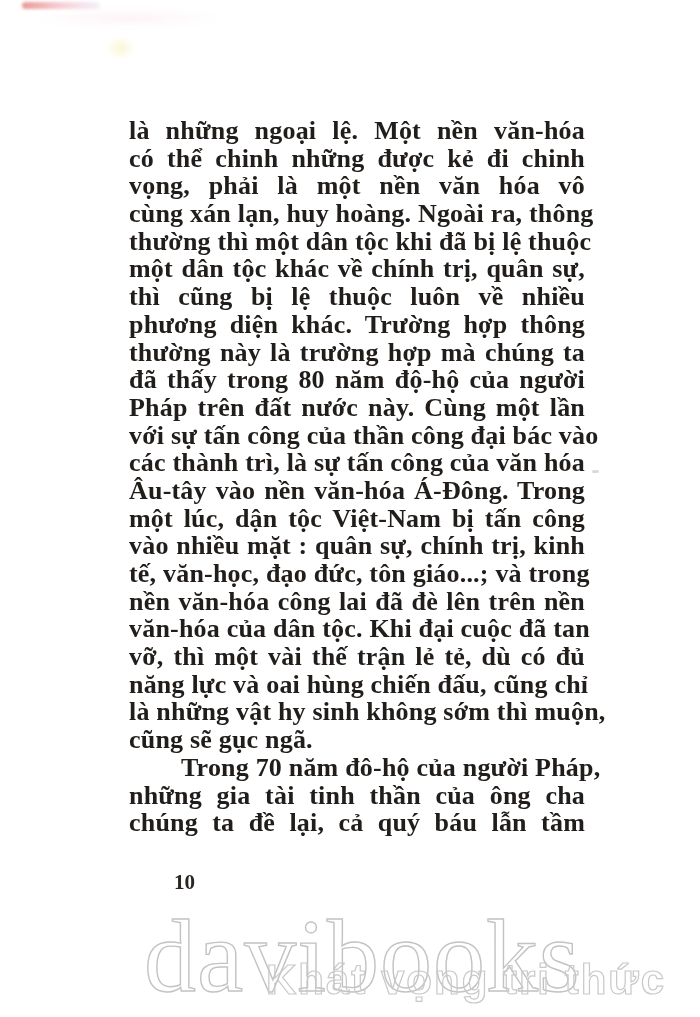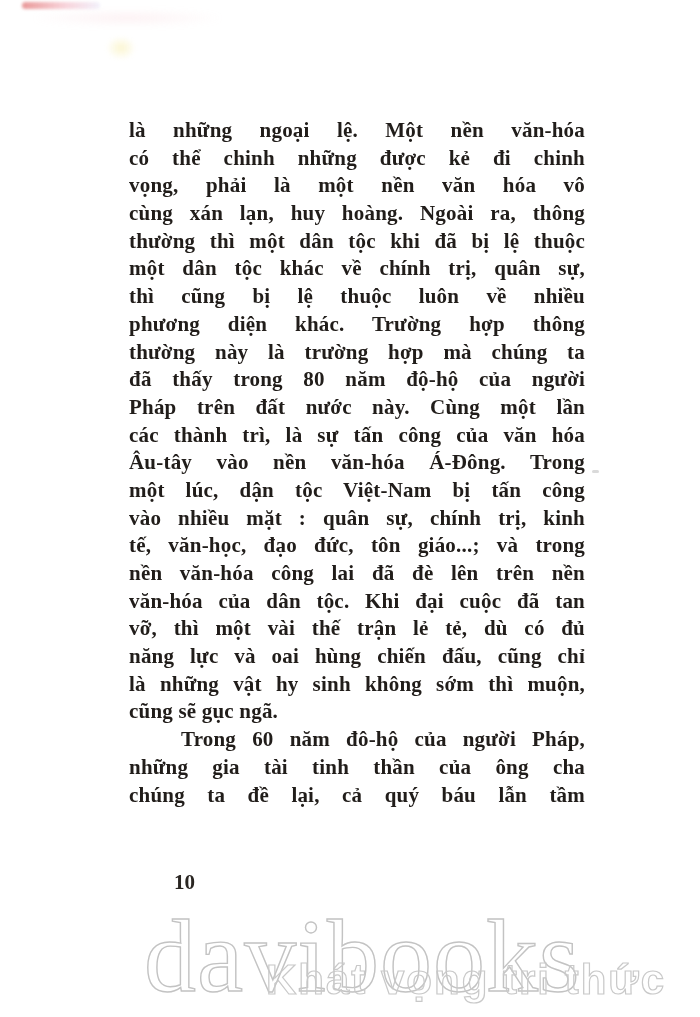--- a/index.html
+++ b/index.html
@@ -18,21 +18,21 @@
 
   
   .text-block {
     position: absolute;
     left: 129px;
     top: 117px;
     width: 456px;
     color: #211d1a;
     font-family: "Liberation Serif", "DejaVu Serif", serif;
     font-weight: 700;
-    font-size: 21px;
+    font-size: 26px;
   }
   .line {
     line-height: 27.7px;
     height: 27.7px;
     text-align: justify;
     text-align-last: justify;
     white-space: nowrap;
     letter-spacing: 0.2px;
   }
   .line.indent { padding-left: 52px; }
@@ -140,32 +140,33 @@
       <div class="line">có thể chinh những được kẻ đi chinh</div>
       <div class="line">vọng, phải là một nền văn hóa vô</div>
       <div class="line">cùng xán lạn, huy hoàng. Ngoài ra, thông</div>
       <div class="line">thường thì một dân tộc khi đã bị lệ thuộc</div>
       <div class="line">một dân tộc khác về chính trị, quân sự,</div>
       <div class="line">thì cũng bị lệ thuộc luôn về nhiều</div>
       <div class="line">phương diện khác. Trường hợp thông</div>
       <div class="line">thường này là trường hợp mà chúng ta</div>
       <div class="line">đã thấy trong 80 năm độ-hộ của người</div>
       <div class="line">Pháp trên đất nước này. Cùng một lần</div>
+      <div class="line">với sự tấn công của thần công đại bác vào</div>
       <div class="line">các thành trì, là sự tấn công của văn hóa</div>
       <div class="line">Âu-tây vào nền văn-hóa Á-Đông. Trong</div>
       <div class="line">một lúc, dận tộc Việt-Nam bị tấn công</div>
       <div class="line">vào nhiều mặt : quân sự, chính trị, kinh</div>
       <div class="line">tế, văn-học, đạo đức, tôn giáo...; và trong</div>
       <div class="line">nền văn-hóa công lai đã đè lên trên nền</div>
       <div class="line">văn-hóa của dân tộc. Khi đại cuộc đã tan</div>
       <div class="line">vỡ, thì một vài thế trận lẻ tẻ, dù có đủ</div>
       <div class="line">năng lực và oai hùng chiến đấu, cũng chỉ</div>
       <div class="line">là những vật hy sinh không sớm thì muộn,</div>
       <div class="line para-end">cũng sẽ gục ngã.</div>
-      <div class="line indent">Trong 60 năm đô-hộ của người Pháp,</div>
+      <div class="line indent">Trong 70 năm đô-hộ của người Pháp,</div>
       <div class="line">những gia tài tinh thần của ông cha</div>
       <div class="line">chúng ta đề lại, cả quý báu lẫn tầm</div>
     </div>
 
   <div class="page-number">10</div>
 
   <div class="wm-brand">davibooks</div>
 
   <div class="wm-tagline">Khát vọng tri thức</div>
 

